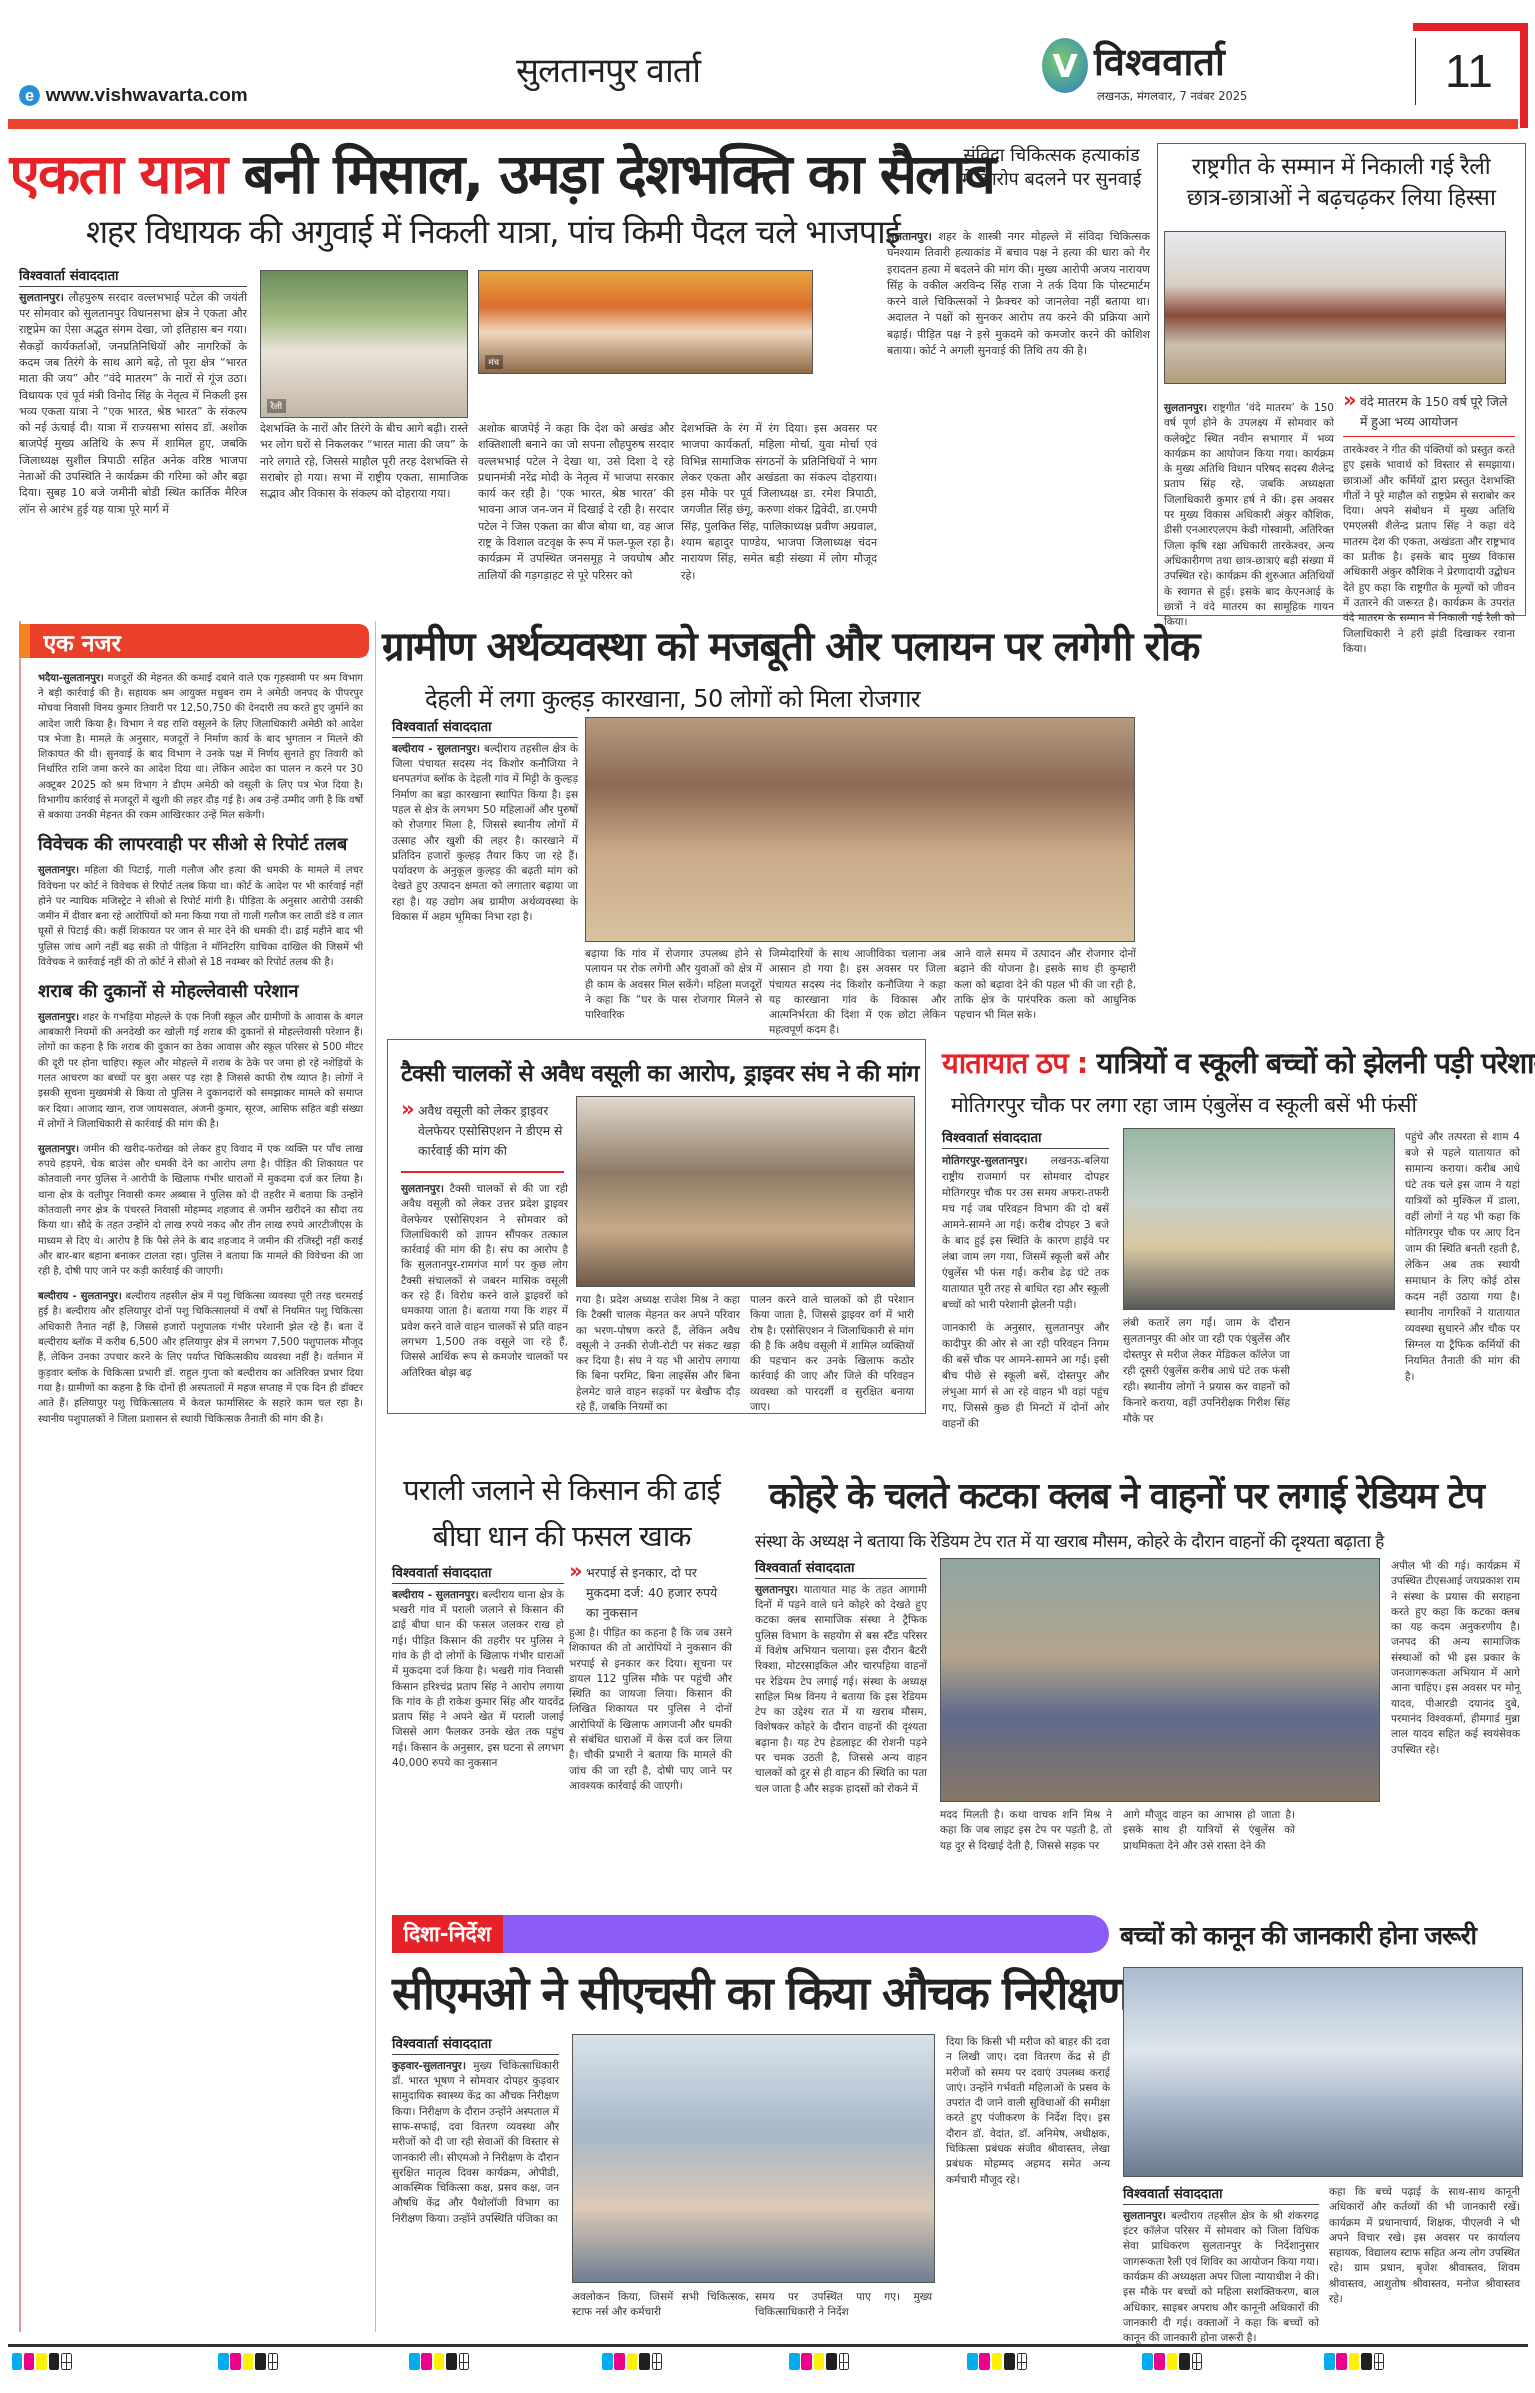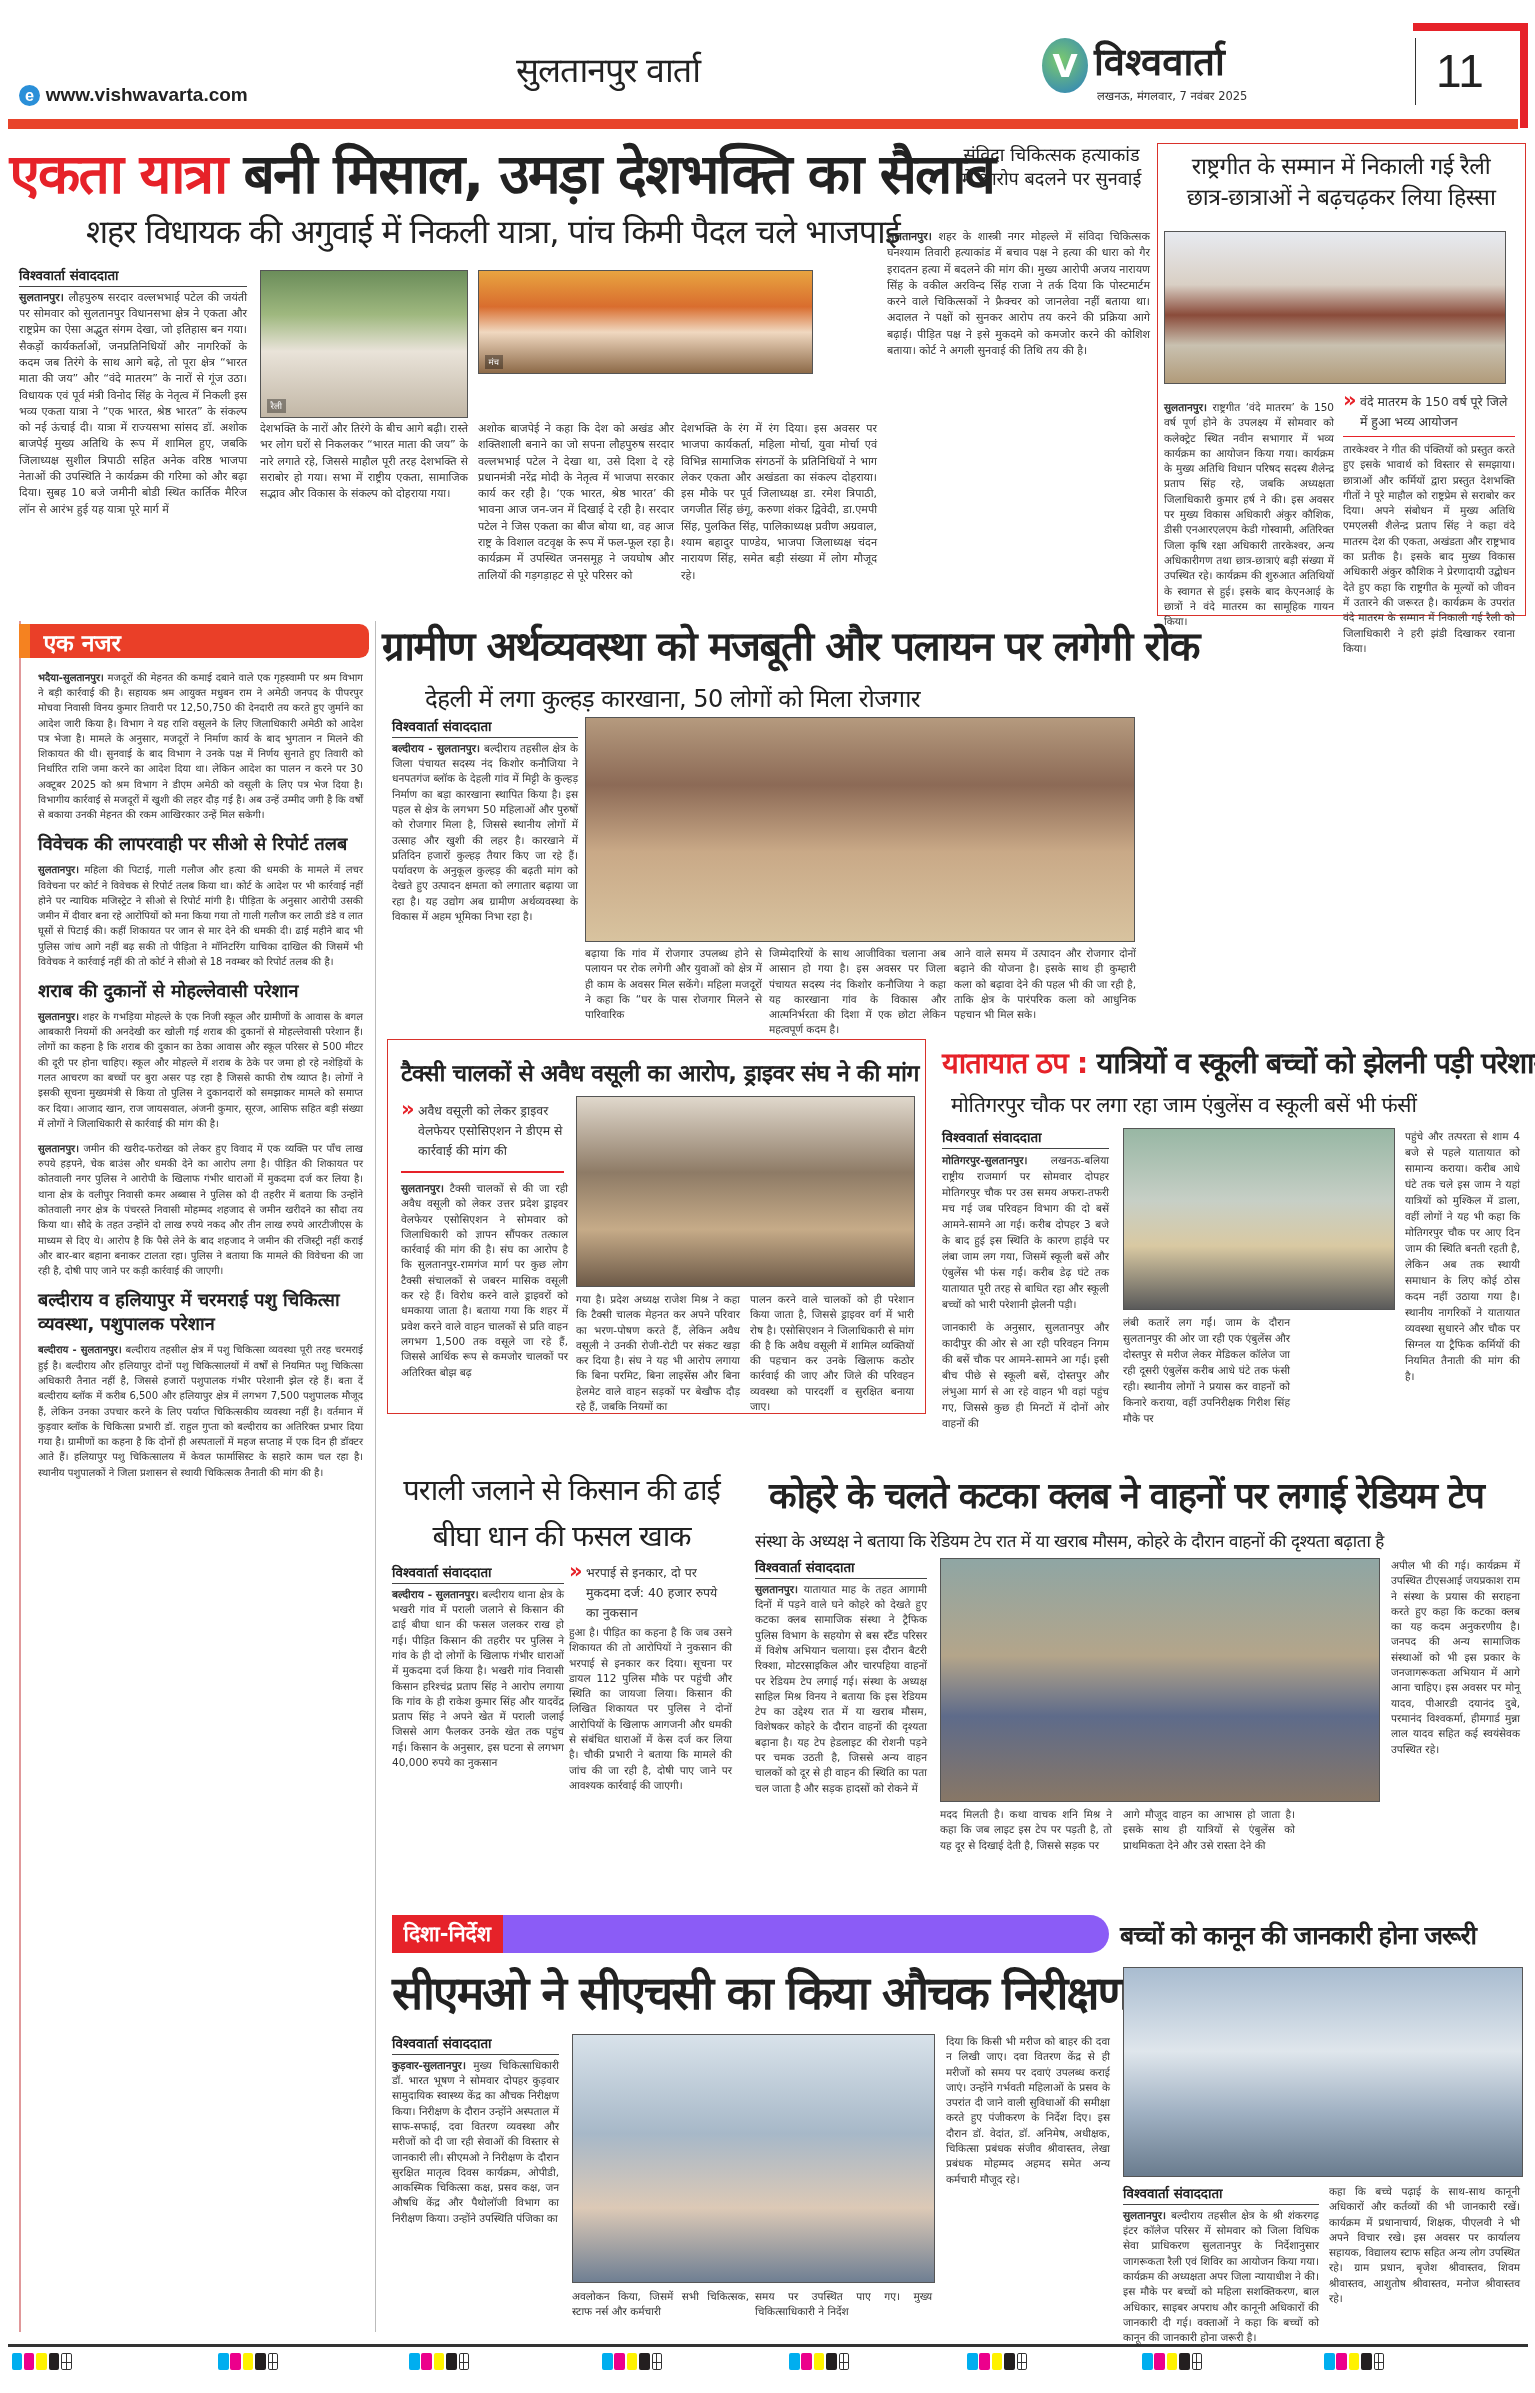--- a/index.html
+++ b/index.html
@@ -4,21 +4,21 @@
 <style>
 *{box-sizing:border-box;margin:0;padding:0}
 body{width:1535px;height:2394px;background:#fff;font-family:"DejaVu Sans",sans-serif;color:#222;position:relative;overflow:hidden}
 .abs{position:absolute}
 .hdr-url{left:19px;top:84px;font-family:"Liberation Sans",sans-serif;font-size:19px;font-weight:bold;color:#222;display:flex;align-items:center;gap:5.7px}
 .ie{width:21px;height:21px;border-radius:50%;background:#2a8fd8;color:#fff;font-size:16.3px;font-weight:bold;display:flex;align-items:center;justify-content:center}
 .hdr-section{left:516px;top:46px;font-size:34px;color:#222;font-family:"DejaVu Sans",sans-serif;letter-spacing:-1px}
 .logo{left:1042px;top:38px;width:46px;height:55px;border-radius:50%;background:radial-gradient(circle at 40% 40%,#7bc96f,#2a7fc0);color:#fff;font-weight:bold;font-size:32.5px;display:flex;align-items:center;justify-content:center}
 .brand{left:1094px;top:34px;font-size:38px;font-weight:bold;color:#222}
 .dateline{left:1097px;top:88px;font-size:11.5px;color:#333}
-.pageno{left:1415px;top:38px;font-size:46px;font-family:"Liberation Sans",sans-serif;border-left:1.9px solid #333;padding-left:20px;height:67px;line-height:67px}
+.pageno{left:1415px;top:38px;font-size:46px;font-family:"Liberation Sans",sans-serif;border-left:1.9px solid #333;padding-left:29px;height:67px;line-height:67px}
 .redcorner{left:1413px;top:23px;width:115px;height:7.6px;background:#e62229}
 .redcorner2{left:1520px;top:23px;width:7.6px;height:105px;background:#e62229}
 .redbar{left:7.6px;top:119px;width:1510px;height:9.6px;background:#e8442b}
 .h1{left:9.6px;top:141px;font-size:55px;font-weight:bold;letter-spacing:-1.9px;line-height:1.2;white-space:nowrap}
 .h1 .red{color:#e62229}
 .h1sub{left:86px;top:208px;font-size:32.5px;letter-spacing:-1px;white-space:nowrap}
 .byline{font-size:13.4px;font-weight:bold;border-bottom:1px solid #444;padding-bottom:1.9px;margin-bottom:2.9px}
 .body{font-size:11px;line-height:16.3px;text-align:justify;color:#333}
 .body b{font-weight:bold}
 .col{position:absolute}
@@ -127,21 +127,20 @@
     <div class="body" style="margin-top:5.7px;font-size:10px;line-height:15.3px"><b>सुलतानपुर।</b><span> महिला की पिटाई, गाली गलौज और हत्या की धमकी के मामले में लचर विवेचना पर कोर्ट ने विवेचक से रिपोर्ट तलब किया था। कोर्ट के आदेश पर भी कार्रवाई नहीं होने पर न्यायिक मजिस्ट्रेट ने सीओ से रिपोर्ट मांगी है। पीड़िता के अनुसार आरोपी उसकी जमीन में दीवार बना रहे आरोपियों को मना किया गया तो गाली गलौज कर लाठी डंडे व लात घूसों से पिटाई की। कहीं शिकायत पर जान से मार देने की धमकी दी। ढाई महीने बाद भी पुलिस जांच आगे नहीं बढ़ सकी तो पीड़िता ने मॉनिटरिंग याचिका दाखिल की जिसमें भी विवेचक ने कार्रवाई नहीं की तो कोर्ट ने सीओ से 18 नवम्बर को रिपोर्ट तलब की है।</span></div>
   </div>
   <div style="margin-top:9.6px">
     <div class="side-hb">शराब की दुकानों से मोहल्लेवासी परेशान</div>
     <div class="body" style="margin-top:5.7px;font-size:10px;line-height:15.3px"><b>सुलतानपुर।</b><span> शहर के गभड़िया मोहल्ले के एक निजी स्कूल और ग्रामीणों के आवास के बगल आबकारी नियमों की अनदेखी कर खोली गई शराब की दुकानों से मोहल्लेवासी परेशान हैं। लोगों का कहना है कि शराब की दुकान का ठेका आवास और स्कूल परिसर से 500 मीटर की दूरी पर होना चाहिए। स्कूल और मोहल्ले में शराब के ठेके पर जमा हो रहे नशेड़ियों के गलत आचरण का बच्चों पर बुरा असर पड़ रहा है जिससे काफी रोष व्याप्त है। लोगों ने इसकी सूचना मुख्यमंत्री से किया तो पुलिस ने दुकानदारों को समझाकर मामले को समाप्त कर दिया। आजाद खान, राज जायसवाल, अंजनी कुमार, सूरज, आसिफ सहित बड़ी संख्या में लोगों ने जिलाधिकारी से कार्रवाई की मांग की है।</span></div>
   </div>
   <div style="margin-top:9.6px">
     <div class="body" style="margin-top:5.7px;font-size:10px;line-height:15.3px"><b>सुलतानपुर।</b><span> जमीन की खरीद-फरोख्त को लेकर हुए विवाद में एक व्यक्ति पर पाँच लाख रुपये हड़पने, चेक बाउंस और धमकी देने का आरोप लगा है। पीड़ित की शिकायत पर कोतवाली नगर पुलिस ने आरोपी के खिलाफ गंभीर धाराओं में मुकदमा दर्ज कर लिया है। थाना क्षेत्र के वलीपुर निवासी कमर अब्बास ने पुलिस को दी तहरीर में बताया कि उन्होंने कोतवाली नगर क्षेत्र के पंचरस्ते निवासी मोहम्मद शहजाद से जमीन खरीदने का सौदा तय किया था। सौदे के तहत उन्होंने दो लाख रुपये नकद और तीन लाख रुपये आरटीजीएस के माध्यम से दिए थे। आरोप है कि पैसे लेने के बाद शहजाद ने जमीन की रजिस्ट्री नहीं कराई और बार-बार बहाना बनाकर टालता रहा। पुलिस ने बताया कि मामले की विवेचना की जा रही है, दोषी पाए जाने पर कड़ी कार्रवाई की जाएगी।</span></div>
   </div>
   <div style="margin-top:9.6px">
-    <div class="side-hb">बल्दीराय व हलियापुर में चरमराई पशु चिकित्सा व्यवस्था, पशुपालक परेशान</div>
     <div class="body" style="margin-top:5.7px;font-size:10px;line-height:15.3px"><b>बल्दीराय - सुलतानपुर।</b><span> बल्दीराय तहसील क्षेत्र में पशु चिकित्सा व्यवस्था पूरी तरह चरमराई हुई है। बल्दीराय और हलियापुर दोनों पशु चिकित्सालयों में वर्षों से नियमित पशु चिकित्सा अधिकारी तैनात नहीं है, जिससे हजारों पशुपालक गंभीर परेशानी झेल रहे हैं। बता दें बल्दीराय ब्लॉक में करीब 6,500 और हलियापुर क्षेत्र में लगभग 7,500 पशुपालक मौजूद हैं, लेकिन उनका उपचार करने के लिए पर्याप्त चिकित्सकीय व्यवस्था नहीं है। वर्तमान में कुड़वार ब्लॉक के चिकित्सा प्रभारी डॉ. राहुल गुप्ता को बल्दीराय का अतिरिक्त प्रभार दिया गया है। ग्रामीणों का कहना है कि दोनों ही अस्पतालों में महज सप्ताह में एक दिन ही डॉक्टर आते हैं। हलियापुर पशु चिकित्सालय में केवल फार्मासिस्ट के सहारे काम चल रहा है। स्थानीय पशुपालकों ने जिला प्रशासन से स्थायी चिकित्सक तैनाती की मांग की है।</span></div>
   </div>
 </div>
 
 <div class="abs h2" style="left:382px;top:617px">ग्रामीण अर्थव्यवस्था को मजबूती और पलायन पर लगेगी रोक</div>
 <div class="abs h3" style="left:425px;top:681px">देहली में लगा कुल्हड़ कारखाना, 50 लोगों को मिला रोजगार</div>
 <div class="col" style="left:392px;top:717px;width:186px">
   <div class="byline">विश्ववार्ता संवाददाता</div>
   <div class="body" style="font-size:10.5px;line-height:15.3px"><b>बल्दीराय - सुलतानपुर।</b><span> बल्दीराय तहसील क्षेत्र के जिला पंचायत सदस्य नंद किशोर कनौजिया ने धनपतगंज ब्लॉक के देहली गांव में मिट्टी के कुल्हड़ निर्माण का बड़ा कारखाना स्थापित किया है। इस पहल से क्षेत्र के लगभग 50 महिलाओं और पुरुषों को रोजगार मिला है, जिससे स्थानीय लोगों में उत्साह और खुशी की लहर है। कारखाने में प्रतिदिन हजारों कुल्हड़ तैयार किए जा रहे हैं। पर्यावरण के अनुकूल कुल्हड़ की बढ़ती मांग को देखते हुए उत्पादन क्षमता को लगातार बढ़ाया जा रहा है। यह उद्योग अब ग्रामीण अर्थव्यवस्था के विकास में अहम भूमिका निभा रहा है।</span></div>
 </div>

